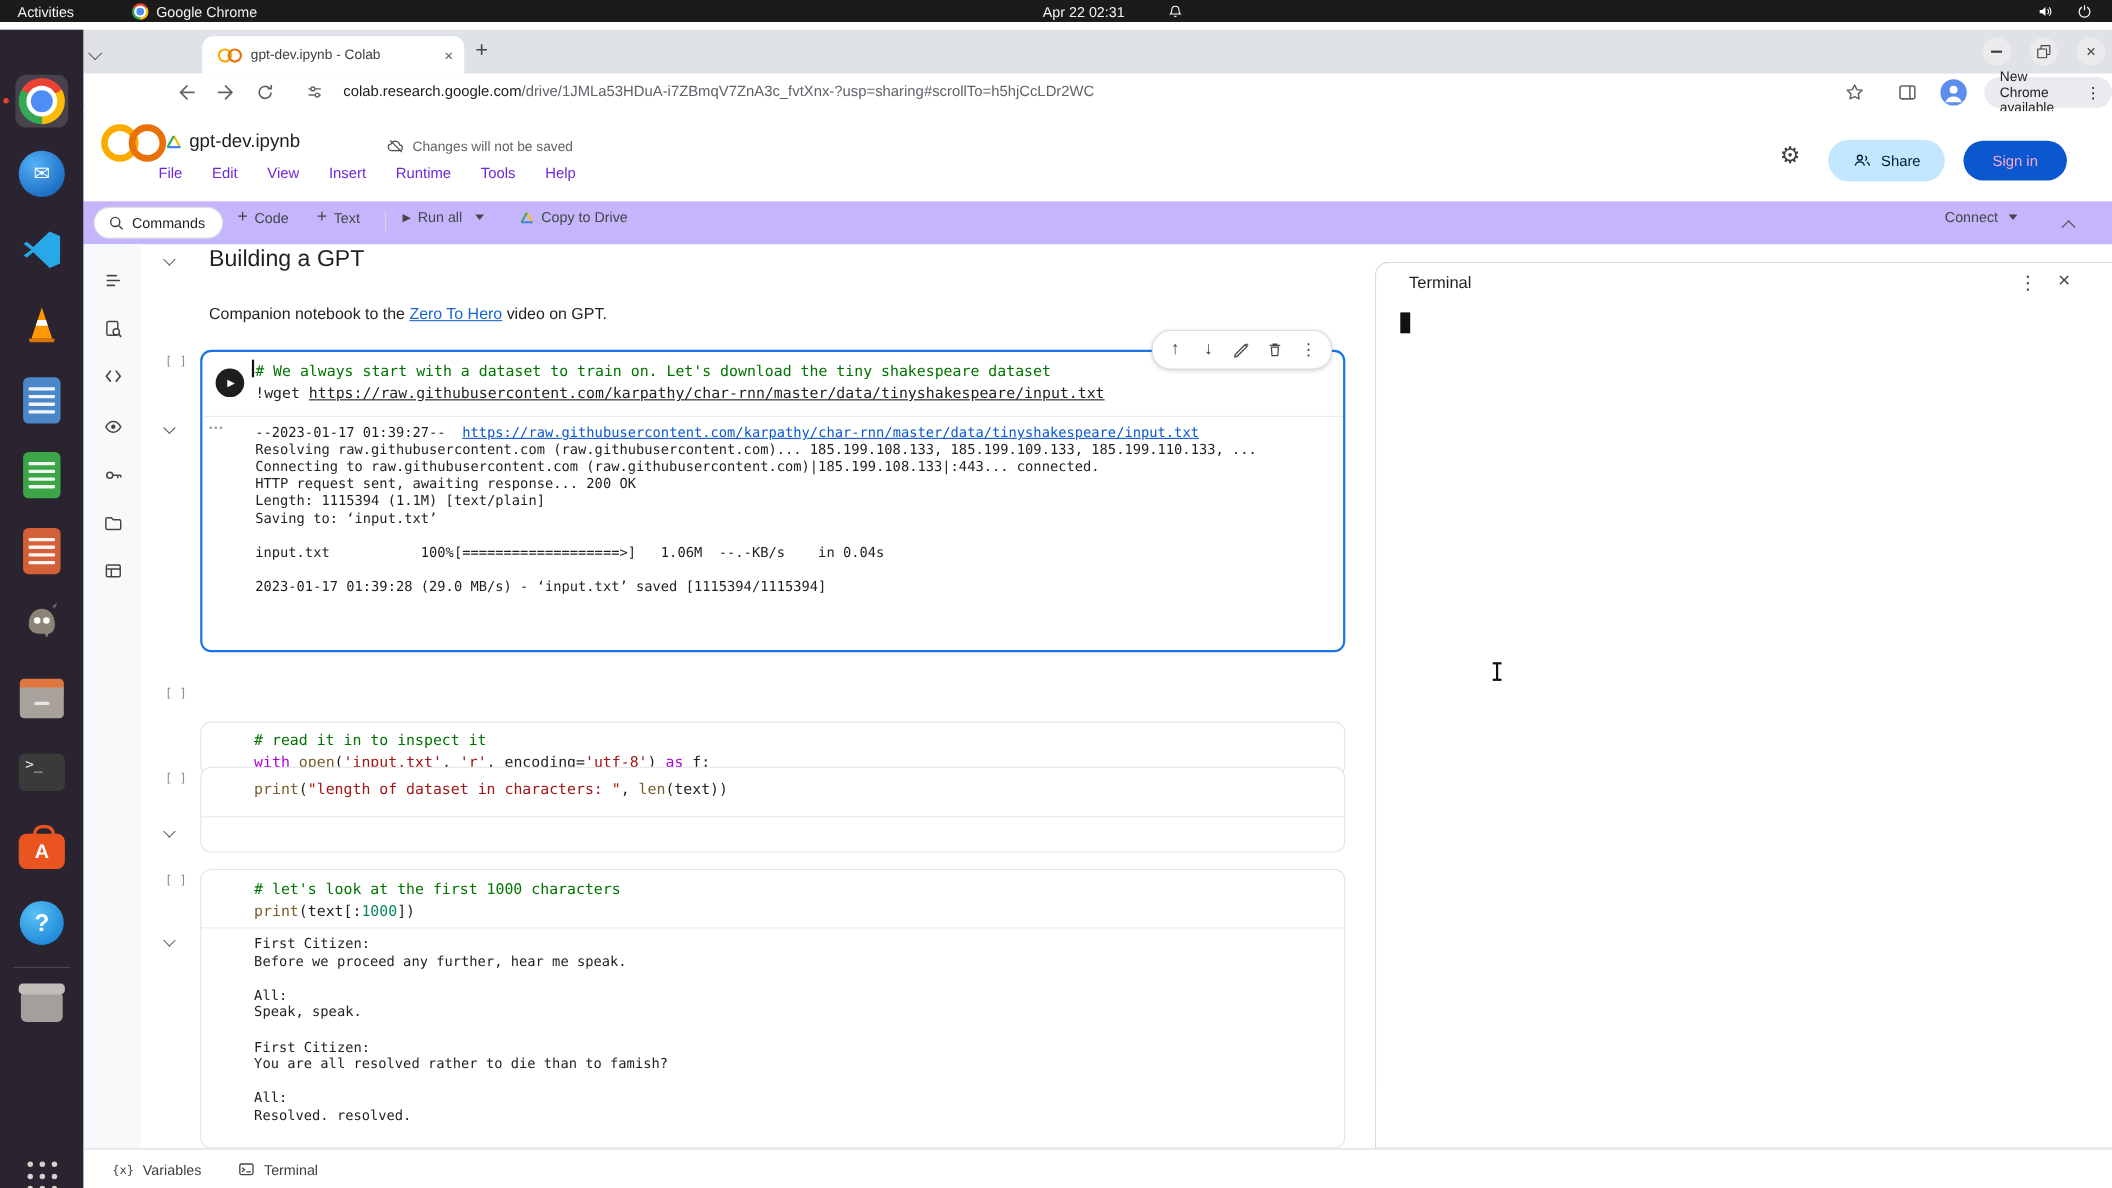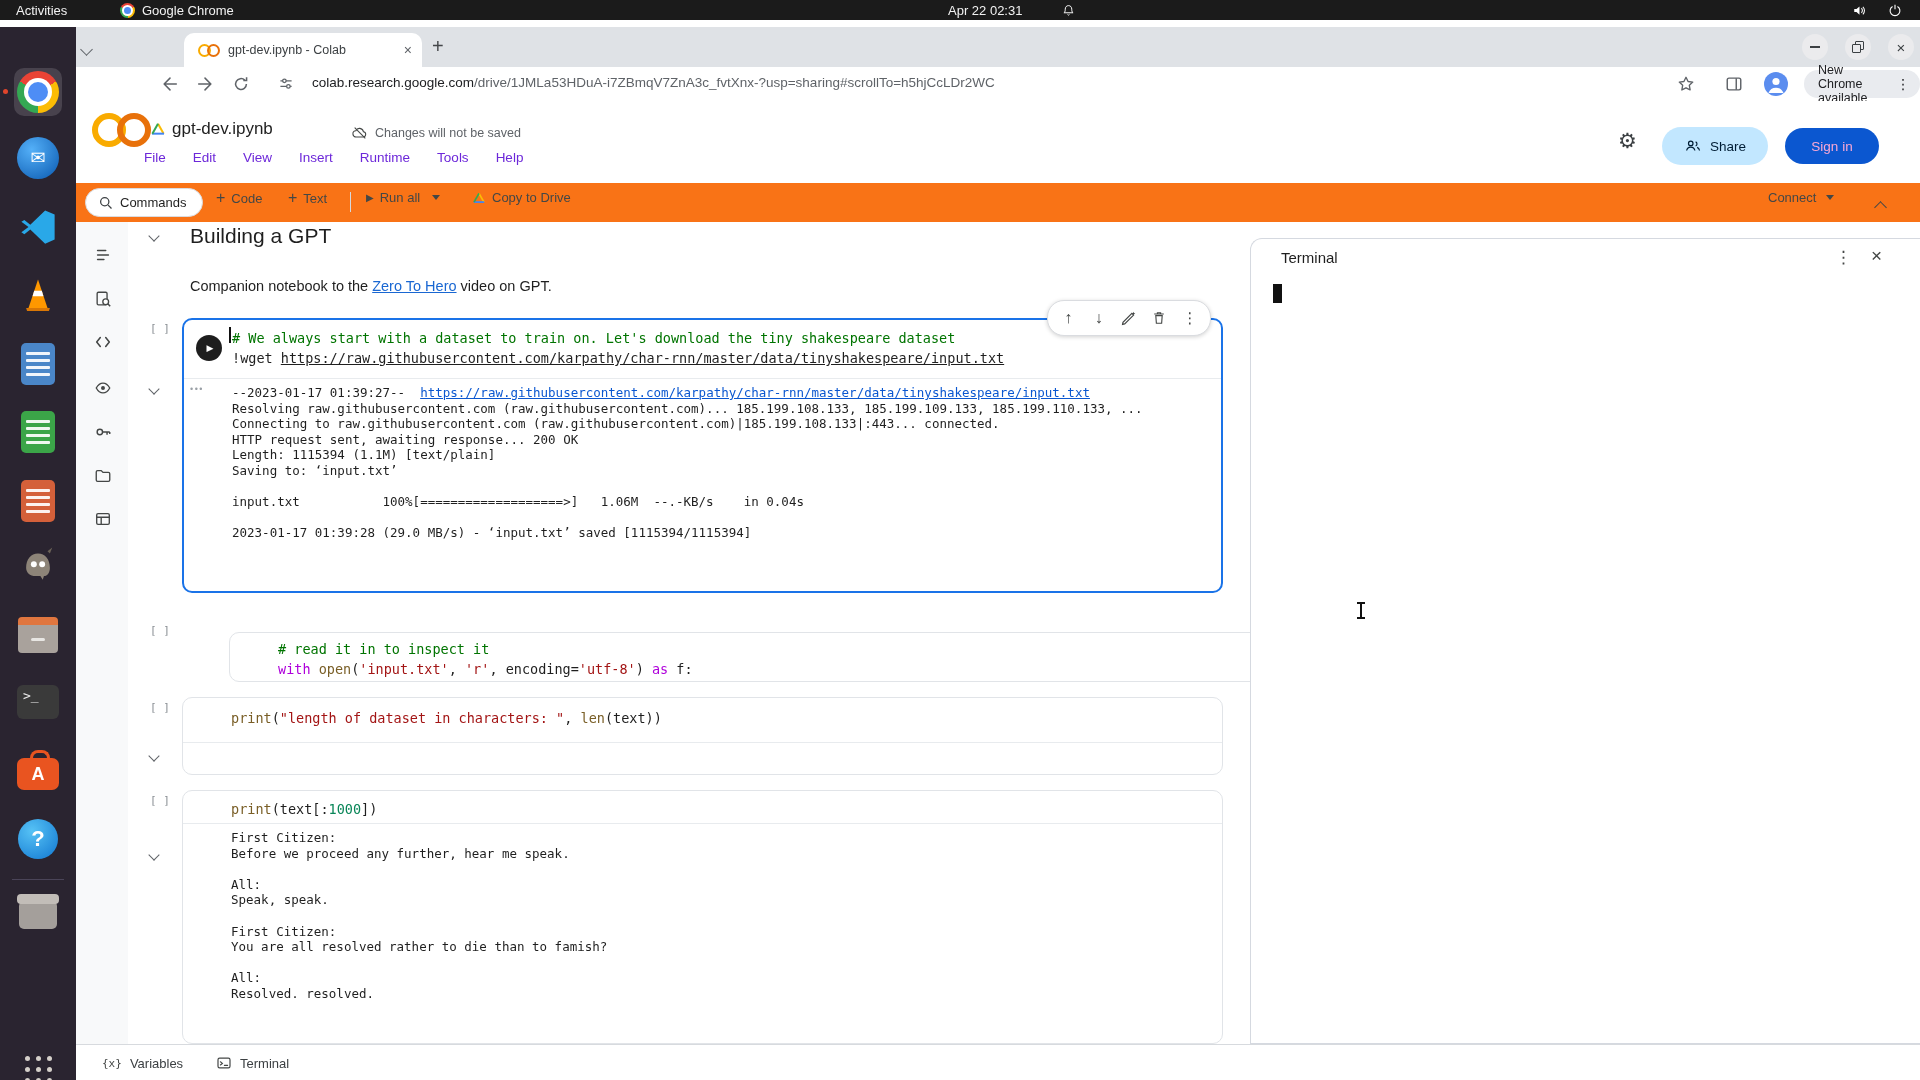--- a/index.html
+++ b/index.html
@@ -69,21 +69,21 @@
   .co-logo b{width:22px;height:22px;border:6px solid #f9ab00;border-radius:50%}
   .co-logo b+b{margin-left:-9px;border-color:#e8710a}
   #nbtitle{position:absolute;left:96px;top:18px;font-size:17px;color:#1f1f1f}
   #savednote{position:absolute;left:276px;top:24px;font-size:12.5px;color:#5f6368;display:flex;gap:7px;align-items:center}
   #menubar{position:absolute;left:68px;top:49px;display:flex;gap:27px;font-size:13.5px;color:#6d28d9}
   .menu-item{cursor:default}
   .pill{display:flex;align-items:center;justify-content:center;border-radius:19px;font-size:13.5px}
   #sharebtn{position:absolute;left:1586px;top:26px;width:106px;height:38px;background:#c2e7ff;color:#001d35;gap:8px}
   #signin{position:absolute;left:1709px;top:27px;width:94px;height:36px;background:#0b57d0;color:#f9a8d4}
   
-  #colabtools{position:absolute;left:76px;top:183px;width:1844px;height:39px;background:#f97316}
+  #colabtools{position:absolute;left:76px;top:183px;width:1844px;height:39px;background:#c4b5fd}
   #cmdpill{position:absolute;left:9px;top:5px;width:118px;height:29px;background:#fff;border:1px solid #dadce0;
     border-radius:15px;display:flex;align-items:center;gap:7px;padding-left:12px;box-sizing:border-box;font-size:13px;color:#1f1f1f}
   .tbtn{position:absolute;top:7px;display:flex;align-items:center;gap:6px;font-size:13px;color:#444746;white-space:nowrap}
   .plus{font-size:16px;line-height:16px}
   .caret{width:0;height:0;border-left:4px solid transparent;border-right:4px solid transparent;border-top:5px solid #444746;display:inline-block}
   .chev{display:inline-block;width:8px;height:8px;border-right:1.7px solid #444746;border-bottom:1.7px solid #444746}
   .vdiv{position:absolute;left:274px;top:9px;width:1px;height:20px;background:#d4d8dd}
   
   #railbg{position:absolute;left:76px;top:222px;width:52px;height:822px;background:#f8f9fa}
   .rail-btn{position:absolute;left:92px;width:22px;height:22px;display:flex;align-items:center;justify-content:center}
@@ -419,32 +419,32 @@
       <div class="cell focused" style="top: 318px; height: 275px;">
         <div class="play">▶</div>
         <pre class="code" style="padding-top: 8px; padding-bottom: 10px;"><div class="ln"><span class="tk-c"># We always start with a dataset to train on. Let's download the tiny shakespeare dataset</span></div><div class="ln"><span class="tk-t">!wget </span><span class="tk-u">https://raw.githubusercontent.com/karpathy/char-rnn/master/data/tinyshakespeare/input.txt</span></div></pre>
         <div class="divider"></div>
         <pre class="out" style="padding-top: 6px;"><div class="ln"><span class="tk-t">--2023-01-17 01:39:27--  </span><span class="tk-lk">https://raw.githubusercontent.com/karpathy/char-rnn/master/data/tinyshakespeare/input.txt</span></div><div class="ln"><span class="tk-t">Resolving raw.githubusercontent.com (raw.githubusercontent.com)... 185.199.108.133, 185.199.109.133, 185.199.110.133, ...</span></div><div class="ln"><span class="tk-t">Connecting to raw.githubusercontent.com (raw.githubusercontent.com)|185.199.108.133|:443... connected.</span></div><div class="ln"><span class="tk-t">HTTP request sent, awaiting response... 200 OK</span></div><div class="ln"><span class="tk-t">Length: 1115394 (1.1M) [text/plain]</span></div><div class="ln"><span class="tk-t">Saving to: ‘input.txt’</span></div><div class="ln">&nbsp;</div><div class="ln"><span class="tk-t">input.txt           100%[===================&gt;]   1.06M  --.-KB/s    in 0.04s</span></div><div class="ln">&nbsp;</div><div class="ln"><span class="tk-t">2023-01-17 01:39:28 (29.0 MB/s) - ‘input.txt’ saved [1115394/1115394]</span></div></pre>
       </div>
       <span class="gutter" style="top: 322px;">[ ]</span>
       <span class="chev-sm" style="left: 150px; top: 385px;"></span>
       <span class="outdots" style="top: 384px;">•••</span>
       <div class="caretline"></div>
-      <div class="cell" style="top: 632px; height: 50px; margin-left: 47px;">
+      <div class="cell" style="top: 656px; height: 50px;">
         <pre class="code" style="padding-top: 6px; padding-bottom: 0px;"><div class="ln"><span class="tk-c"># read it in to inspect it</span></div><div class="ln"><span class="tk-k">with</span><span class="tk-t"> </span><span class="tk-b">open</span><span class="tk-t">(</span><span class="tk-s">'input.txt'</span><span class="tk-t">, </span><span class="tk-s">'r'</span><span class="tk-t">, encoding=</span><span class="tk-s">'utf-8'</span><span class="tk-t">) </span><span class="tk-k">as</span><span class="tk-t"> f:</span></div><div class="ln"><span class="tk-t">    text = f.</span><span class="tk-b">read</span><span class="tk-t">()</span></div></pre>
       </div>
       <span class="gutter" style="top: 624px;">[ ]</span>
       <div class="cell" style="top: 697px; height: 78px;">
         <pre class="code" style="padding-top: 10px; padding-bottom: 14px;"><div class="ln"><span class="tk-b">print</span><span class="tk-t">(</span><span class="tk-s">"length of dataset in characters: "</span><span class="tk-t">, </span><span class="tk-b">len</span><span class="tk-t">(text))</span></div></pre>
         <div class="divider"></div>
       </div>
       <span class="gutter" style="top: 701px;">[ ]</span>
       <span class="chev-sm" style="left: 150px; top: 752px;"></span>
       <div class="cell" style="top: 790px; height: 254px;">
-        <pre class="code" style="padding-top: 8px; padding-bottom: 4px;"><div class="ln"><span class="tk-b">print</span><span class="tk-t">(text[:</span><span class="tk-n">1000</span><span class="tk-t">])</span></div></pre>
+        <pre class="code" style="padding-top: 8px; padding-bottom: 4px;"><div class="ln"><span class="tk-c"># let's look at the first 1000 characters</span></div><div class="ln"><span class="tk-b">print</span><span class="tk-t">(text[:</span><span class="tk-n">1000</span><span class="tk-t">])</span></div></pre>
         <div class="divider"></div>
         <pre class="out" style="padding-top: 6px;"><div class="ln"><span class="tk-t">First Citizen:</span></div><div class="ln"><span class="tk-t">Before we proceed any further, hear me speak.</span></div><div class="ln">&nbsp;</div><div class="ln"><span class="tk-t">All:</span></div><div class="ln"><span class="tk-t">Speak, speak.</span></div><div class="ln">&nbsp;</div><div class="ln"><span class="tk-t">First Citizen:</span></div><div class="ln"><span class="tk-t">You are all resolved rather to die than to famish?</span></div><div class="ln">&nbsp;</div><div class="ln"><span class="tk-t">All:</span></div><div class="ln"><span class="tk-t">Resolved. resolved.</span></div></pre>
       </div>
       <span class="gutter" style="top: 794px;">[ ]</span>
       <span class="chev-sm" style="left: 150px; top: 851px;"></span>
     </div>
 
   <div id="celltb">
       <div class="ct-btn">
         <span class="up-ar">↑</span>

